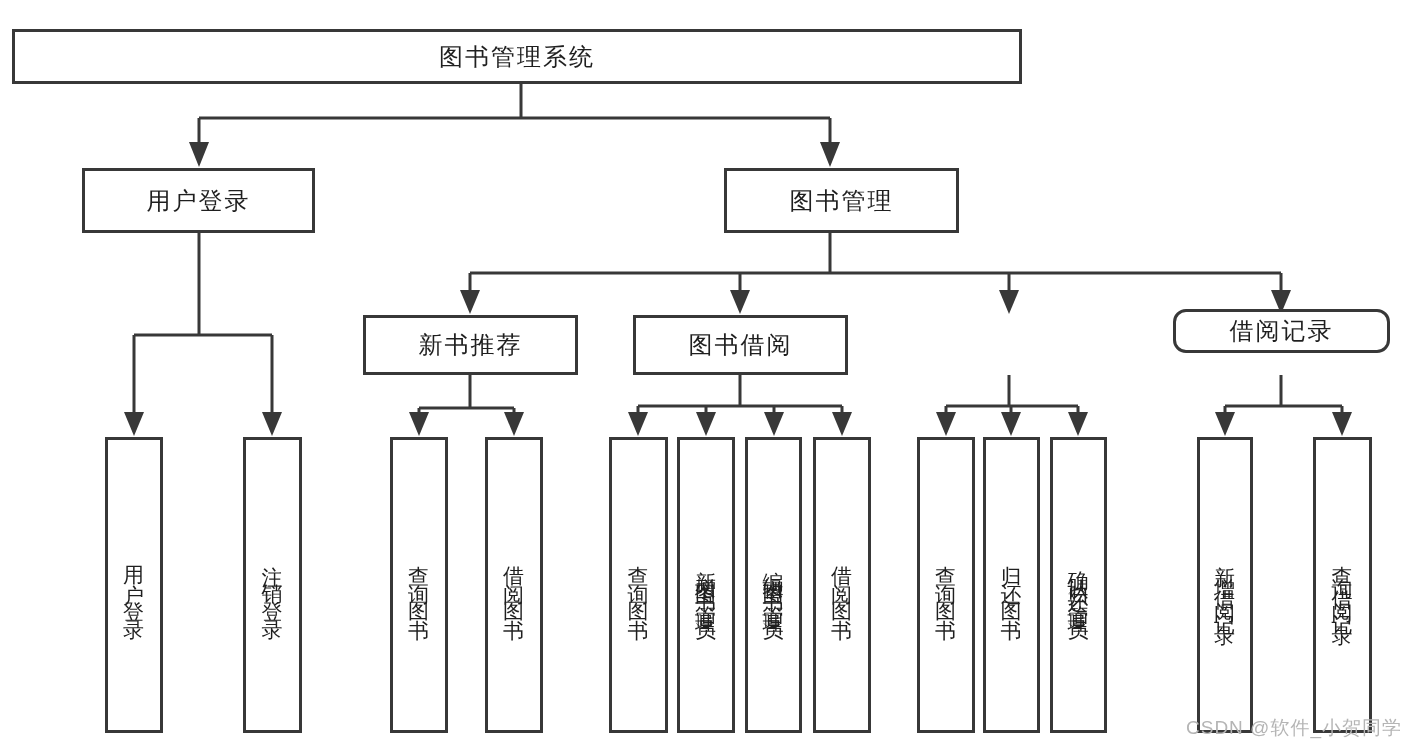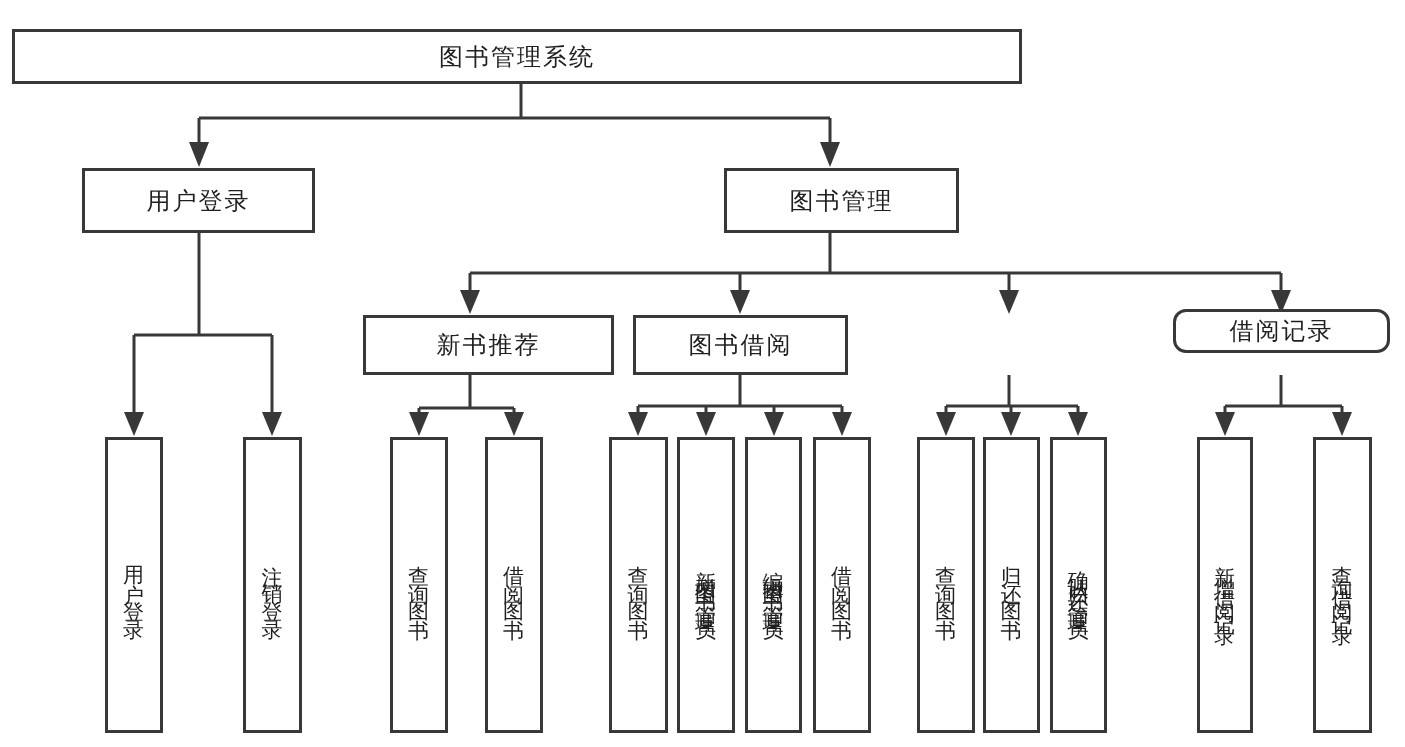--- a/index.html
+++ b/index.html
@@ -102,21 +102,21 @@
     <span>图书管理系统</span>
   </div>
 
   <div class="node hnode" style="left:82px; top:168px; width:233px; height:65px;">
     <span>用户登录</span>
   </div>
   <div class="node hnode" style="left:712px; top:168px; width:235px; height:65px;margin-left:12px;">
     <span>图书管理</span>
   </div>
 
-  <div class="node hnode" style="left:363px; top:315px; width:251px; height:60px;">
+  <div class="node hnode" style="left:363px; top:315px; width:215px; height:60px;">
     <span>新书推荐</span>
   </div>
   <div class="node hnode" style="left:633px; top:315px; width:215px; height:60px;">
     <span>图书借阅</span>
   </div>
   <div class="node hnode" style="left:1173px; top:309px; width:217px; height:44px;border-radius:13px;">
     <span>借阅记录</span>
   </div>
 
   <div class="node vnode len4" style="left:105px; top:437px; width:58px; height:296px;">
@@ -156,14 +156,15 @@
     <span>确认归还（管理员）</span>
   </div>
 
   <div class="node vnode len6" style="left:1197px; top:437px; width:56px; height:296px;">
     <span>新增借阅记录</span>
   </div>
   <div class="node vnode len6" style="left:1313px; top:437px; width:59px; height:296px;">
     <span>查询借阅记录</span>
   </div>
 
+  <div class="watermark">CSDN @软件_小贺同学</div>
 
 </div>
 
 </body></html>

